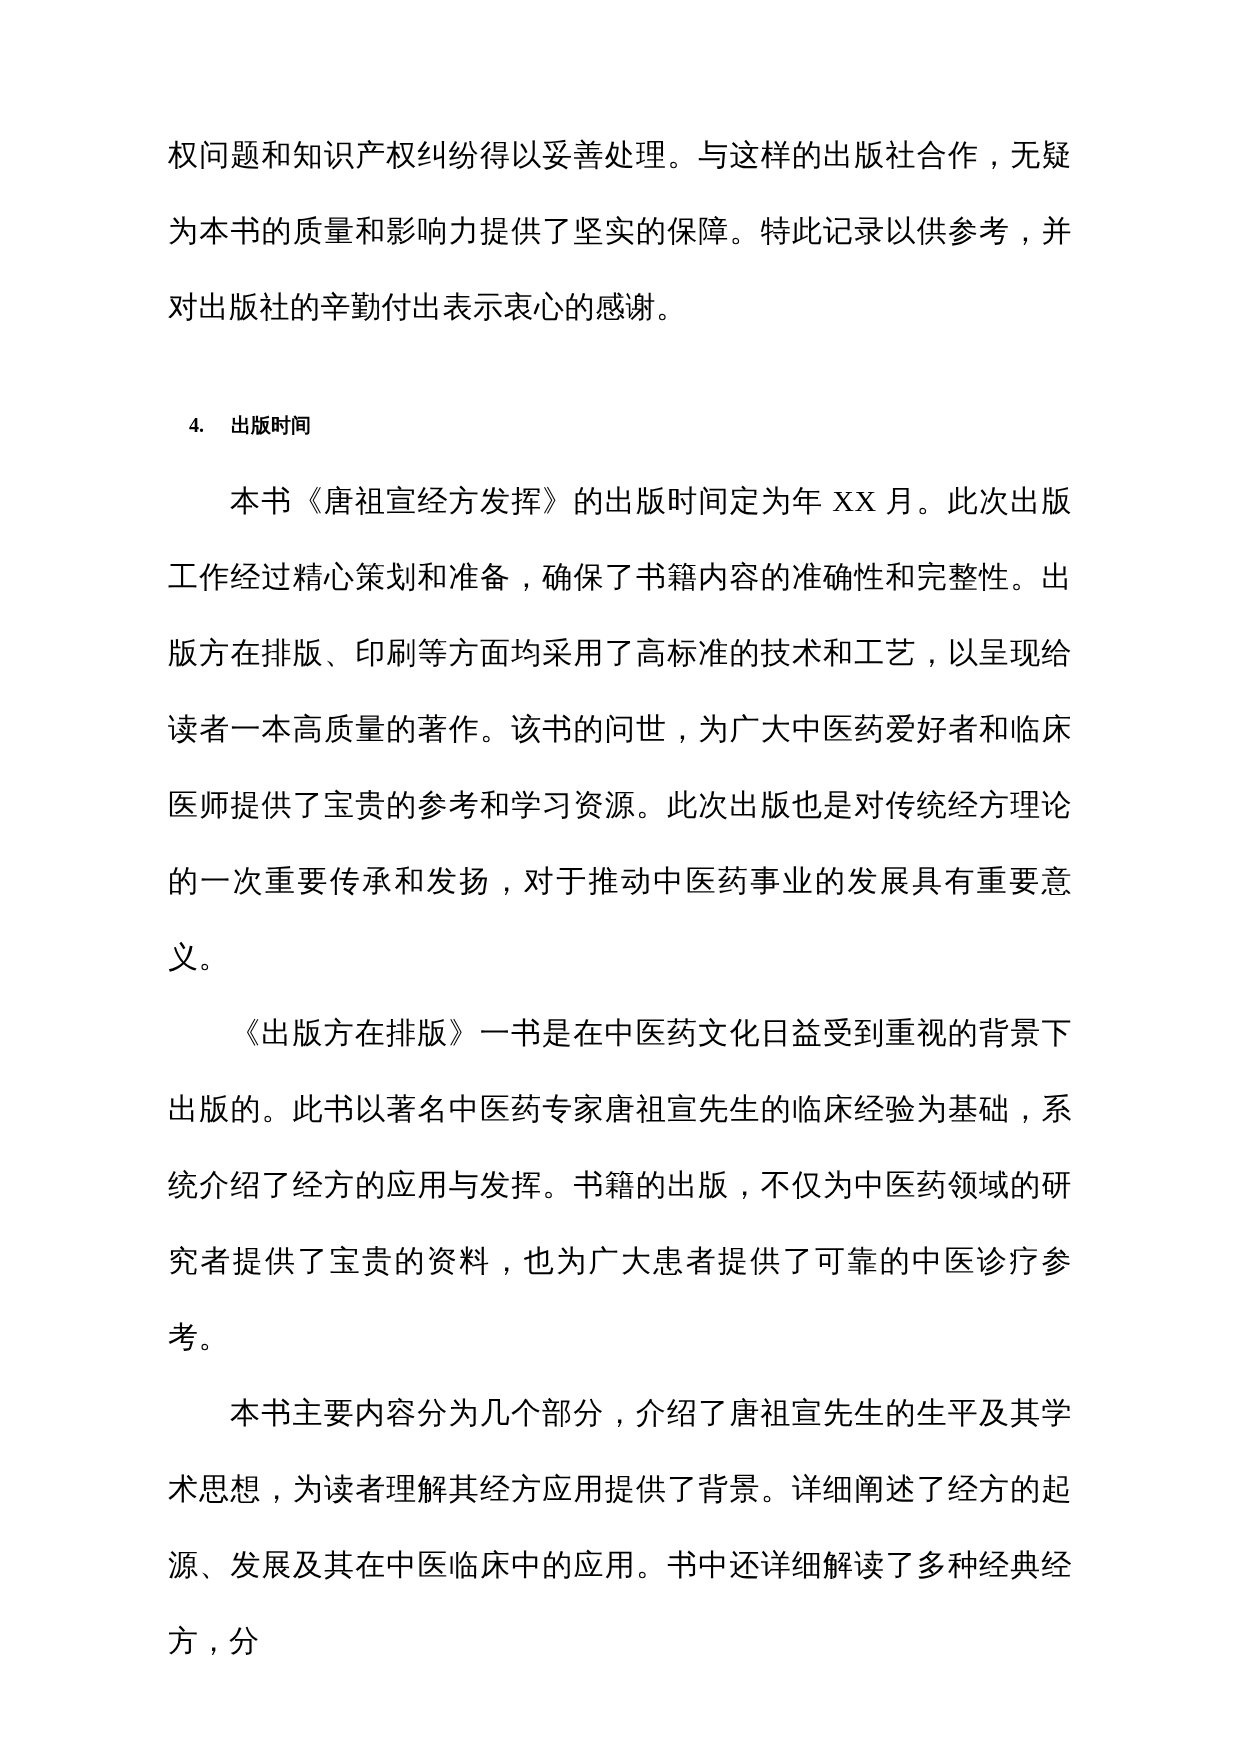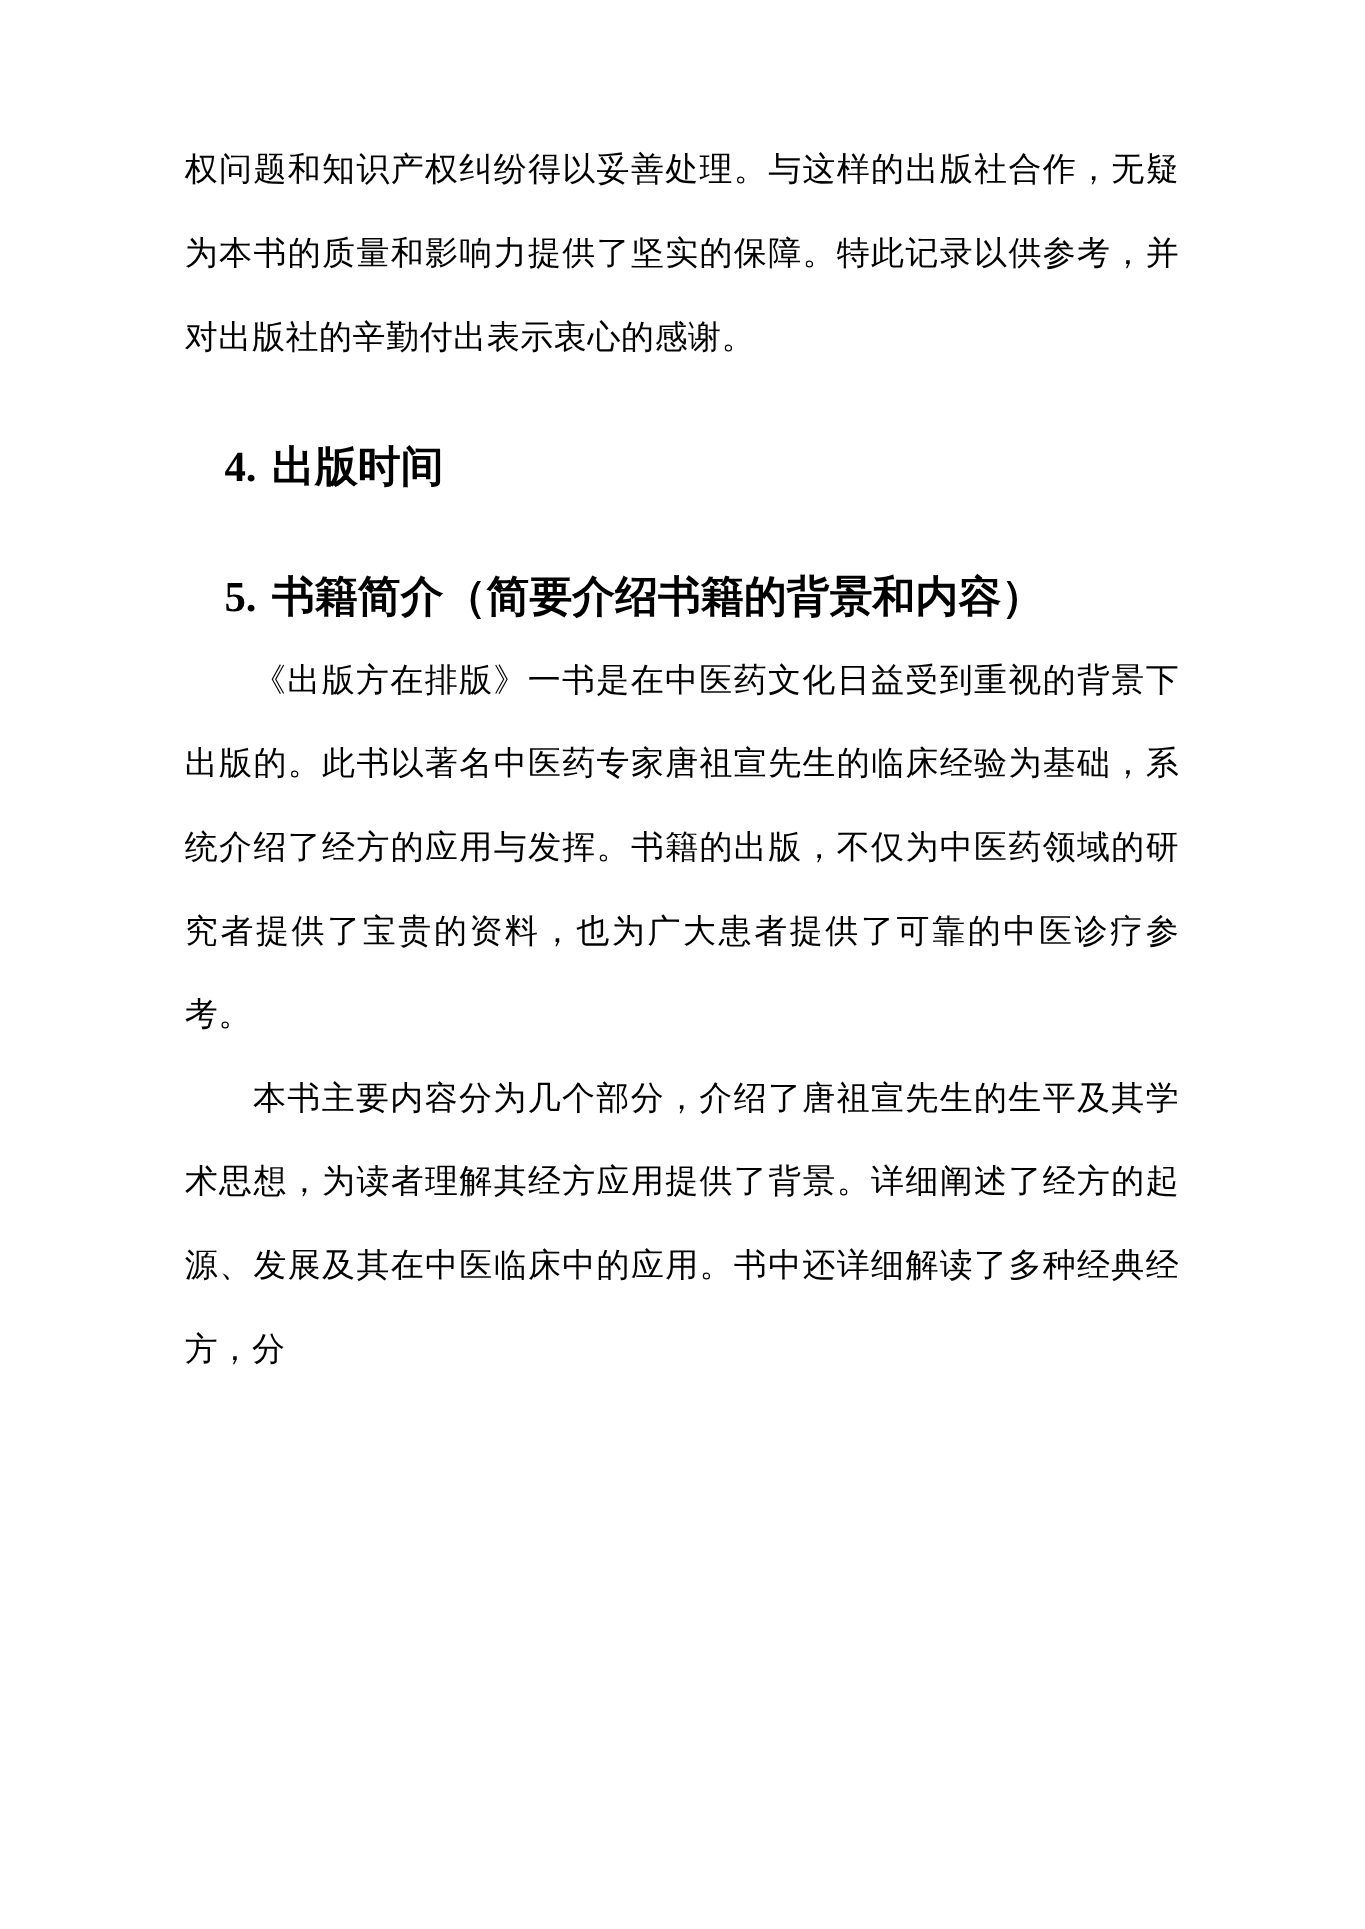--- a/index.html
+++ b/index.html
@@ -26,23 +26,23 @@
     letter-spacing: 0.5px;
     margin: 0;
     color: #000000;
   }
   .para.indent {
     text-indent: 62px;
   }
   .heading {
     font-family: "Liberation Sans", "DejaVu Sans", sans-serif;
     font-weight: bold;
-    font-size: 39px;
+    font-size: 20px;
     line-height: 76px;
-    margin: 42px 0 0 36px;
+    margin: 42px 0 0 21px;
     color: #000000;
     white-space: nowrap;
   }
   .heading .num {
     display: inline-block;
     min-width: 28px;
     margin-right: 14px;
     font-family: "Liberation Serif", "DejaVu Serif", serif;
     font-weight: bold;
   }
@@ -51,22 +51,20 @@
 <body>
 
 <div class="page">
 
   <p class="para">权问题和知识产权纠纷得以妥善处理。与这样的出版社合作，无疑为本书的质量和影响力提供了坚实的保障。特此记录以供参考，并对出版社的辛勤付出表示衷心的感谢。</p>
 
   <h2 class="heading">
     <span class="num">4.</span><span>出版时间</span>
   </h2>
 
+  <p class="para indent">本书《唐祖宣经方发挥》的出版时间定为年 XX 月。此次出版工作经过精心策划和准备，确保了书籍内容的准确性和完整性。出版方在排版、印刷等方面均采用了高标准的技术和工艺，以呈现给读者一本高质量的著作。该书的问世，为广大中医药爱好者和临床医师提供了宝贵的参考和学习资源。此次出版也是对传统经方理论的一次重要传承和发扬，对于推动中医药事业的发展具有重要意义。</p>
 
-  <h2 class="heading">
-    <span class="num">5.</span><span>书籍简介（简要介绍书籍的背景和内容）</span>
-  </h2>
 
   <p class="para indent">《出版方在排版》一书是在中医药文化日益受到重视的背景下出版的。此书以著名中医药专家唐祖宣先生的临床经验为基础，系统介绍了经方的应用与发挥。书籍的出版，不仅为中医药领域的研究者提供了宝贵的资料，也为广大患者提供了可靠的中医诊疗参考。</p>
 
   <p class="para indent">本书主要内容分为几个部分，介绍了唐祖宣先生的生平及其学术思想，为读者理解其经方应用提供了背景。详细阐述了经方的起源、发展及其在中医临床中的应用。书中还详细解读了多种经典经方，分</p>
 
 </div>
 
 </body></html>

